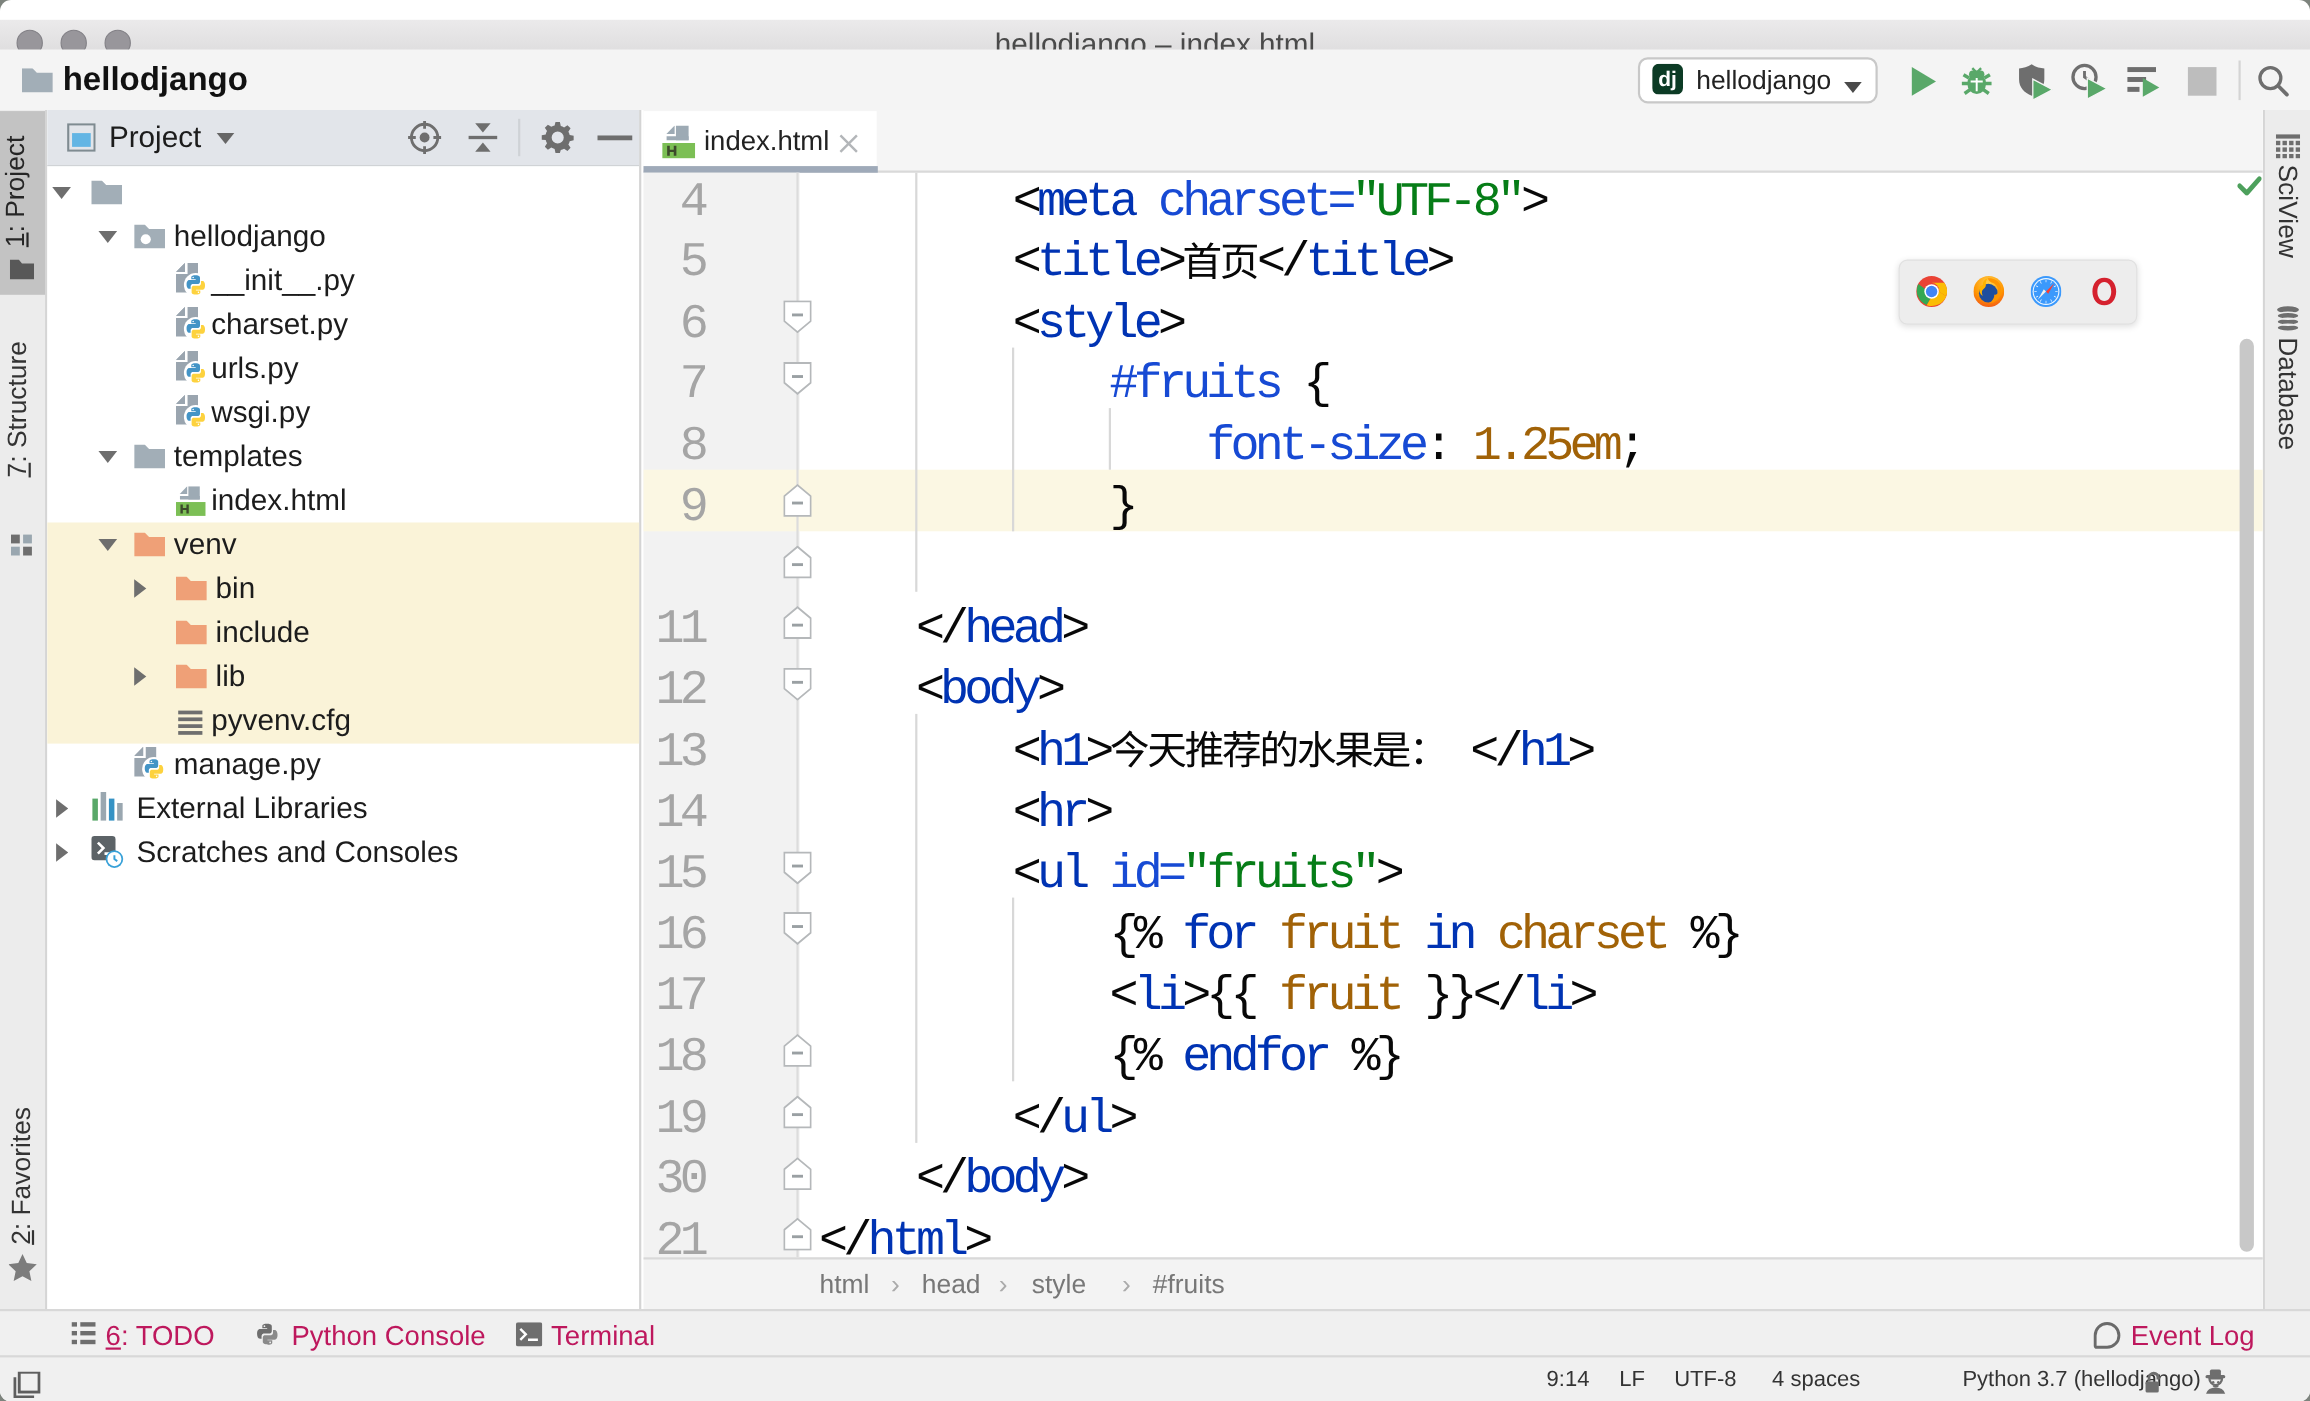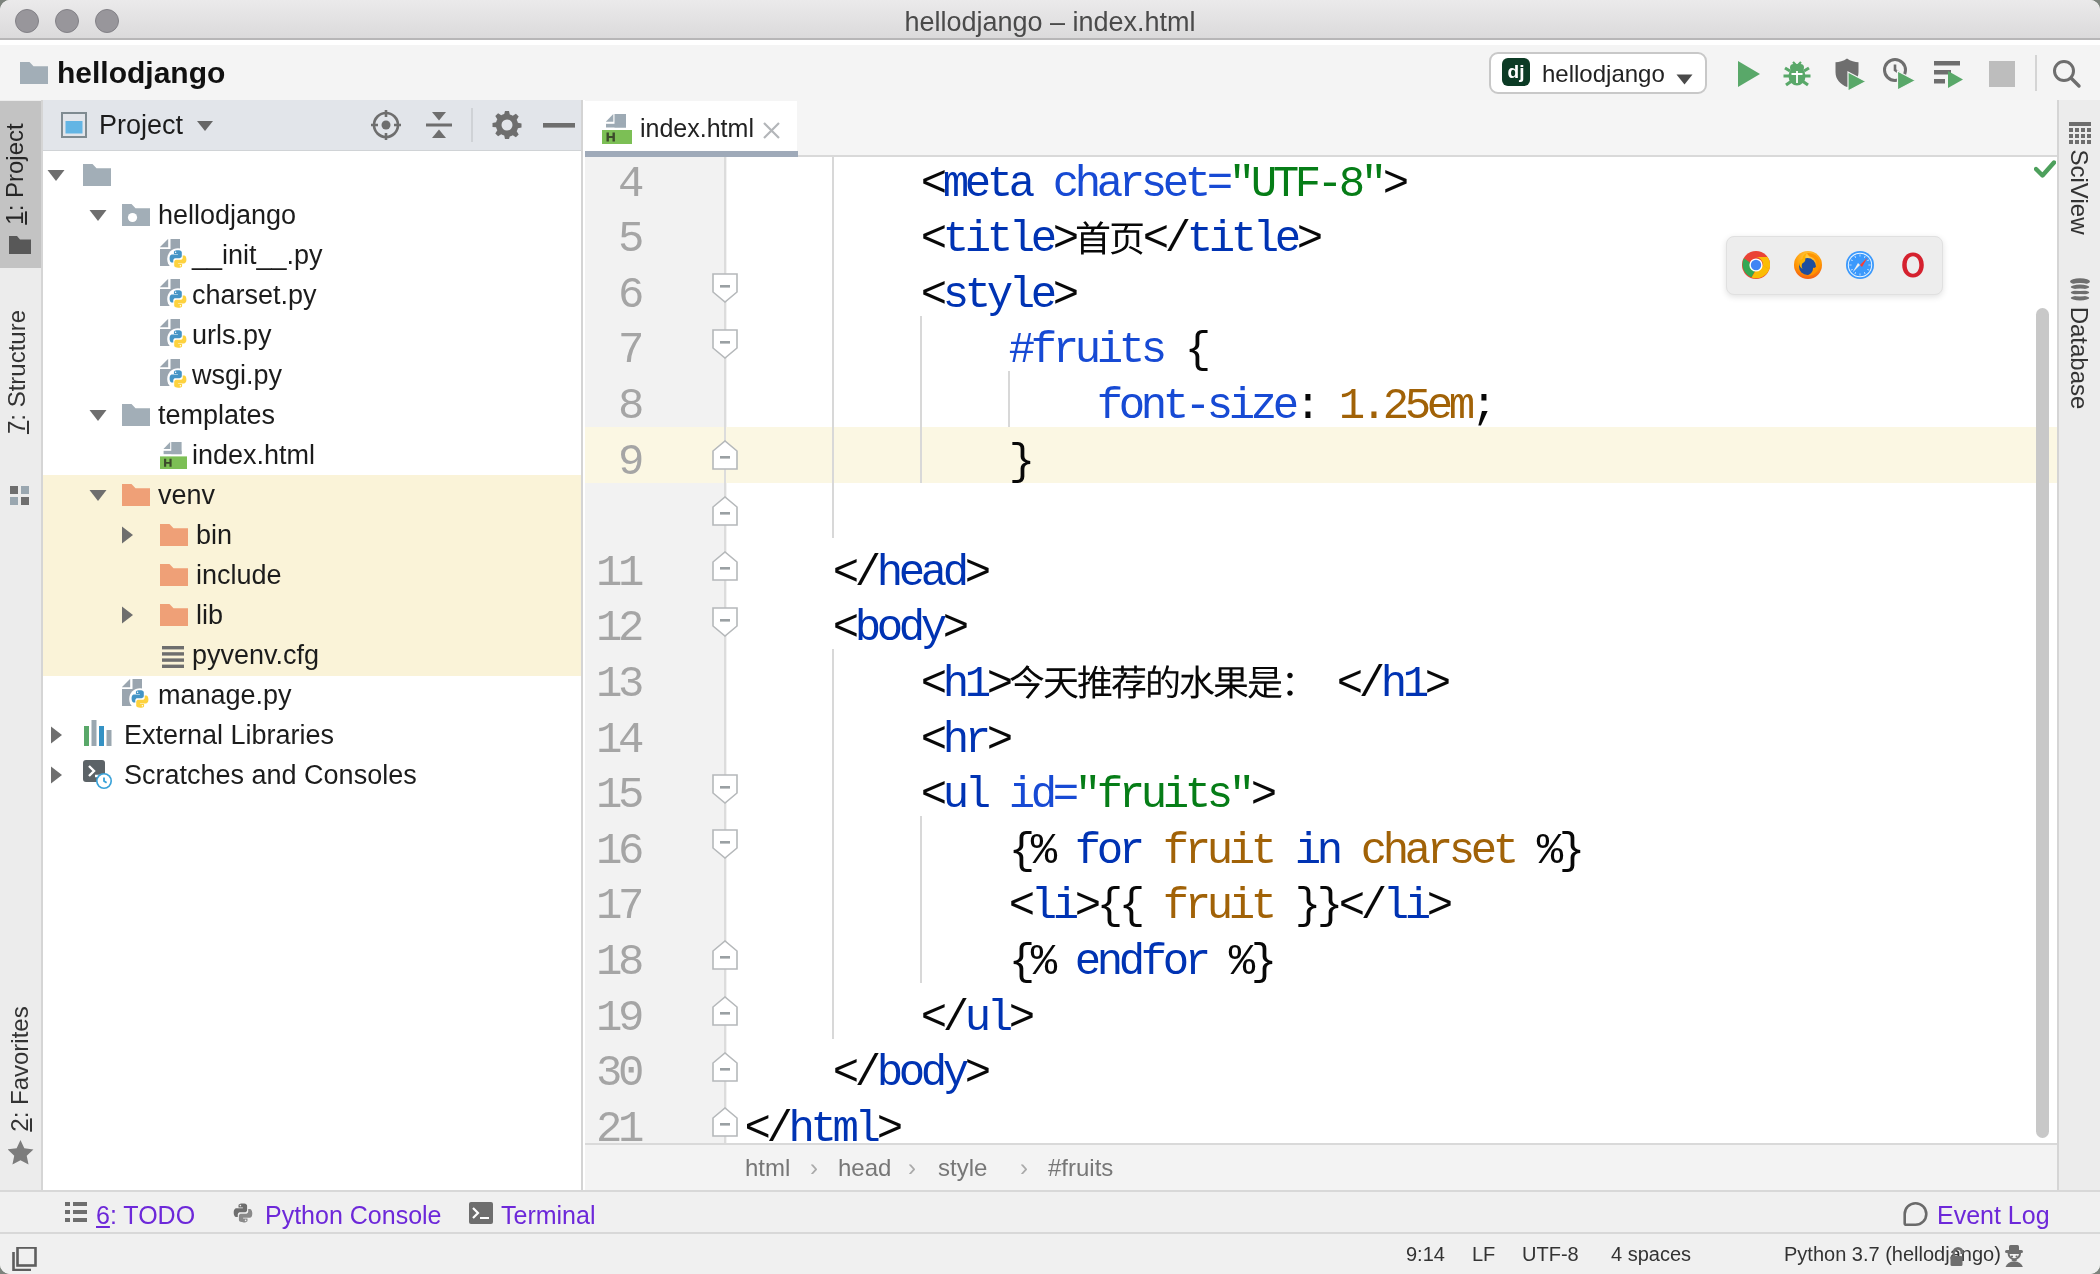--- a/index.html
+++ b/index.html
@@ -1,19 +1,19 @@
 <!DOCTYPE html>
 <html><head><meta charset="utf-8"><style>
 *{margin:0;padding:0;box-sizing:border-box}
 html{background:#7d837d}
 body{width:2100px;height:1274px;position:relative;font-family:"Liberation Sans",sans-serif;overflow:hidden}
 .win{position:absolute;inset:0;border-radius:10px;overflow:hidden;background:#fff}
 .abs{position:absolute}
 
-.tbar{left:0;top:0;width:2100px;height:40px;background:linear-gradient(#ebeaeb,#dbdadb);border-bottom:2px solid #b7b6b7}
+.tbar{left:0;top:18px;width:2100px;height:40px;background:linear-gradient(#ebeaeb,#dbdadb);border-bottom:2px solid #b7b6b7}
 .tl{width:24px;height:24px;border-radius:50%;background:#98969b;border:1.5px solid #828086;top:9px}
 .ttext{width:2100px;text-align:center;top:7px;font-size:27px;color:#4a4a4a}
 
 .mbar{left:0;top:45px;width:2100px;height:55px;background:#f4f4f4}
 .pname{left:57px;top:11px;font-size:30px;font-weight:bold;color:#111}
 .combo{left:1489px;top:7px;width:218px;height:42px;background:#fff;border:2px solid #c8c8c8;border-radius:9px}
 .combotext{left:1542px;top:15px;font-size:24px;color:#222}
 
 .lstripe{left:0;top:100px;width:43px;height:1090px;background:#ececec;border-right:2px solid #d5d5d5}
 .lsel{left:0;top:1px;width:41px;height:167px;background:#c3c3c3}
@@ -40,21 +40,21 @@
 .foldline{left:139px;top:57px;width:2px;height:986px;background:#dcdcdc}
 .codearea{font-family:"Liberation Mono",monospace;font-size:44px;letter-spacing:-4.4px;white-space:pre}
 .cl{position:absolute;left:159.6px;height:55.6px;line-height:55.6px}
 .ln{position:absolute;width:90px;text-align:right;color:#a5a5a5;height:55.6px;line-height:55.6px;left:-194.6px}
 .k{color:#0033b3}.a{color:#174ad4}.s{color:#067d17}.n{color:#a16207}.b{color:#080808}
 .cjk{width:36px;height:36px;vertical-align:-4.6px;fill:#080808;margin-right:-2px}
 .ig{position:absolute;width:2px;background:#d8d8d8}
 .bcrumb{left:0;top:1043px;width:1472px;height:47px;background:#f3f3f3;border-top:2px solid #d9d9d9;font-size:24px;color:#777;line-height:45px}
 .chev{color:#aaa}
 
-.botbar{left:0;top:1190px;width:2100px;height:42px;background:#f0f0f0;border-top:2px solid #d8d8d8;font-size:25px;color:#6d28d9}
+.botbar{left:0;top:1190px;width:2100px;height:42px;background:#f0f0f0;border-top:2px solid #d8d8d8;font-size:25px;color:#be185d}
 .sbar{left:0;top:1232px;width:2100px;height:42px;background:#f0f0f0;border-top:2px solid #d8d8d8;font-size:20px;color:#333}
 .sitem{position:absolute;top:9px}
 </style></head><body>
 <svg width="0" height="0" style="position:absolute">
     <defs>
       <g id="c1" transform="scale(1,-1)">
         <path d="M243 312H755V210H243ZM243 373V472H755V373ZM243 150H755V44H243ZM228 815C259 782 294 736 313 702H54V632H456C450 602 442 568 433 539H168V-80H243V-23H755V-80H833V539H512L546 632H949V702H696C725 737 757 779 785 820L702 842C681 800 643 742 611 702H345L389 725C370 758 331 808 294 844Z"></path>
       </g>
       <g id="c2" transform="scale(1,-1)">
         <path d="M464 462V281C464 174 421 55 50 -19C66 -35 87 -64 96 -80C485 4 541 143 541 280V462ZM545 110C661 56 812 -27 885 -83L932 -23C854 32 703 111 589 161ZM171 595V128H248V525H760V130H839V595H478C497 630 517 673 535 715H935V785H74V715H449C437 676 419 631 403 595Z"></path>

